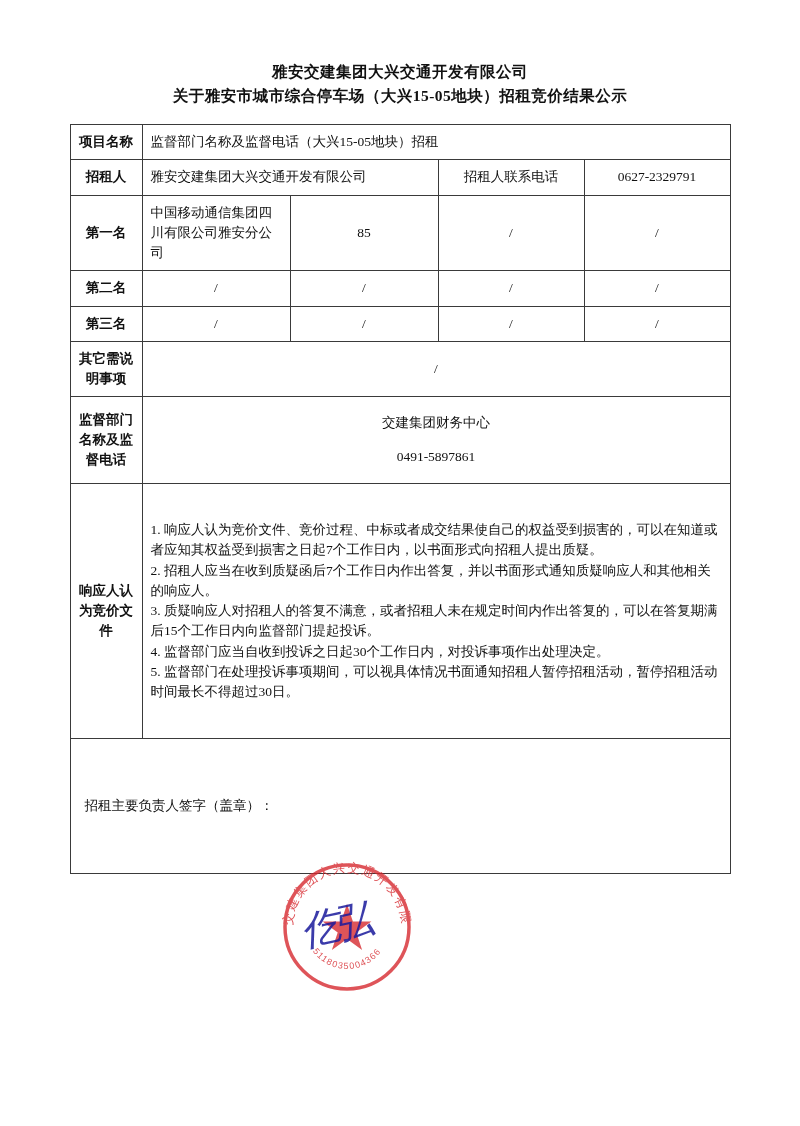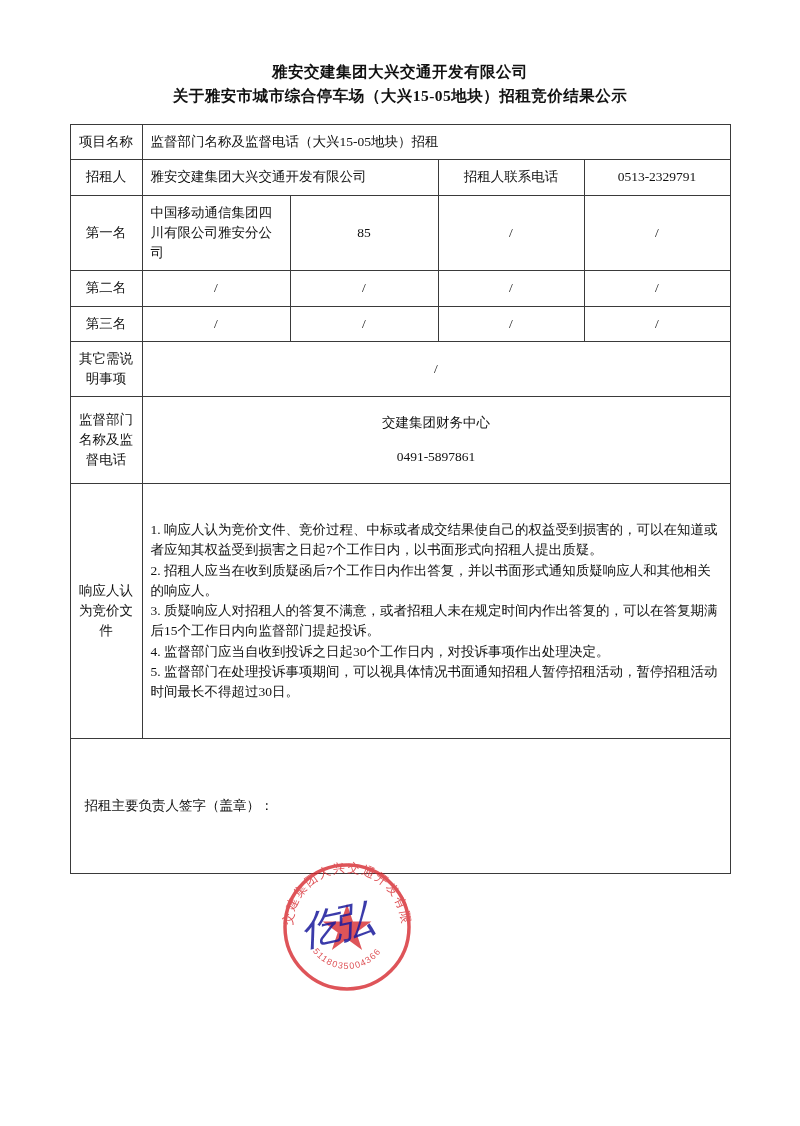--- a/index.html
+++ b/index.html
@@ -40,21 +40,21 @@
   }
   table.main td {
     border: 1px solid #3a3a3a;
     font-size: 13.5px;
     padding: 7px 8px;
     vertical-align: middle;
     line-height: 1.5;
   }
   .c { text-align: center; }
   .l { text-align: left; }
-  .lbl { text-align: center; }
+  .lbl { text-align: center; font-weight: bold; }
   .row-h { height: 30px; }
   .two-line { line-height: 1.45; }
   .big-text {
     font-size: 13.2px;
     line-height: 1.85;
     text-align: left;
     padding: 14px 12px 14px 14px;
   }
   .big-text p { margin: 0; text-indent: 0; }
   .sign-cell {
@@ -104,21 +104,21 @@
     </colgroup>
     <tbody>
       <tr>
         <td class="lbl">项目名称</td>
         <td class="l" colspan="4">监督部门名称及监督电话（大兴15-05地块）招租</td>
       </tr>
       <tr>
         <td class="lbl">招租人</td>
         <td class="l" colspan="2">雅安交建集团大兴交通开发有限公司</td>
         <td class="c">招租人联系电话</td>
-        <td class="c">0513-2329791</td>
+        <td class="c">0627-2329791</td>
       </tr>
       <tr>
         <td class="lbl">第一名</td>
         <td class="l two-line">中国移动通信集团四川有限公司雅安分公司</td>
         <td class="c">85</td>
         <td class="c">/</td>
         <td class="c">/</td>
       </tr>
       <tr class="row-h">
         <td class="lbl">第二名</td>

